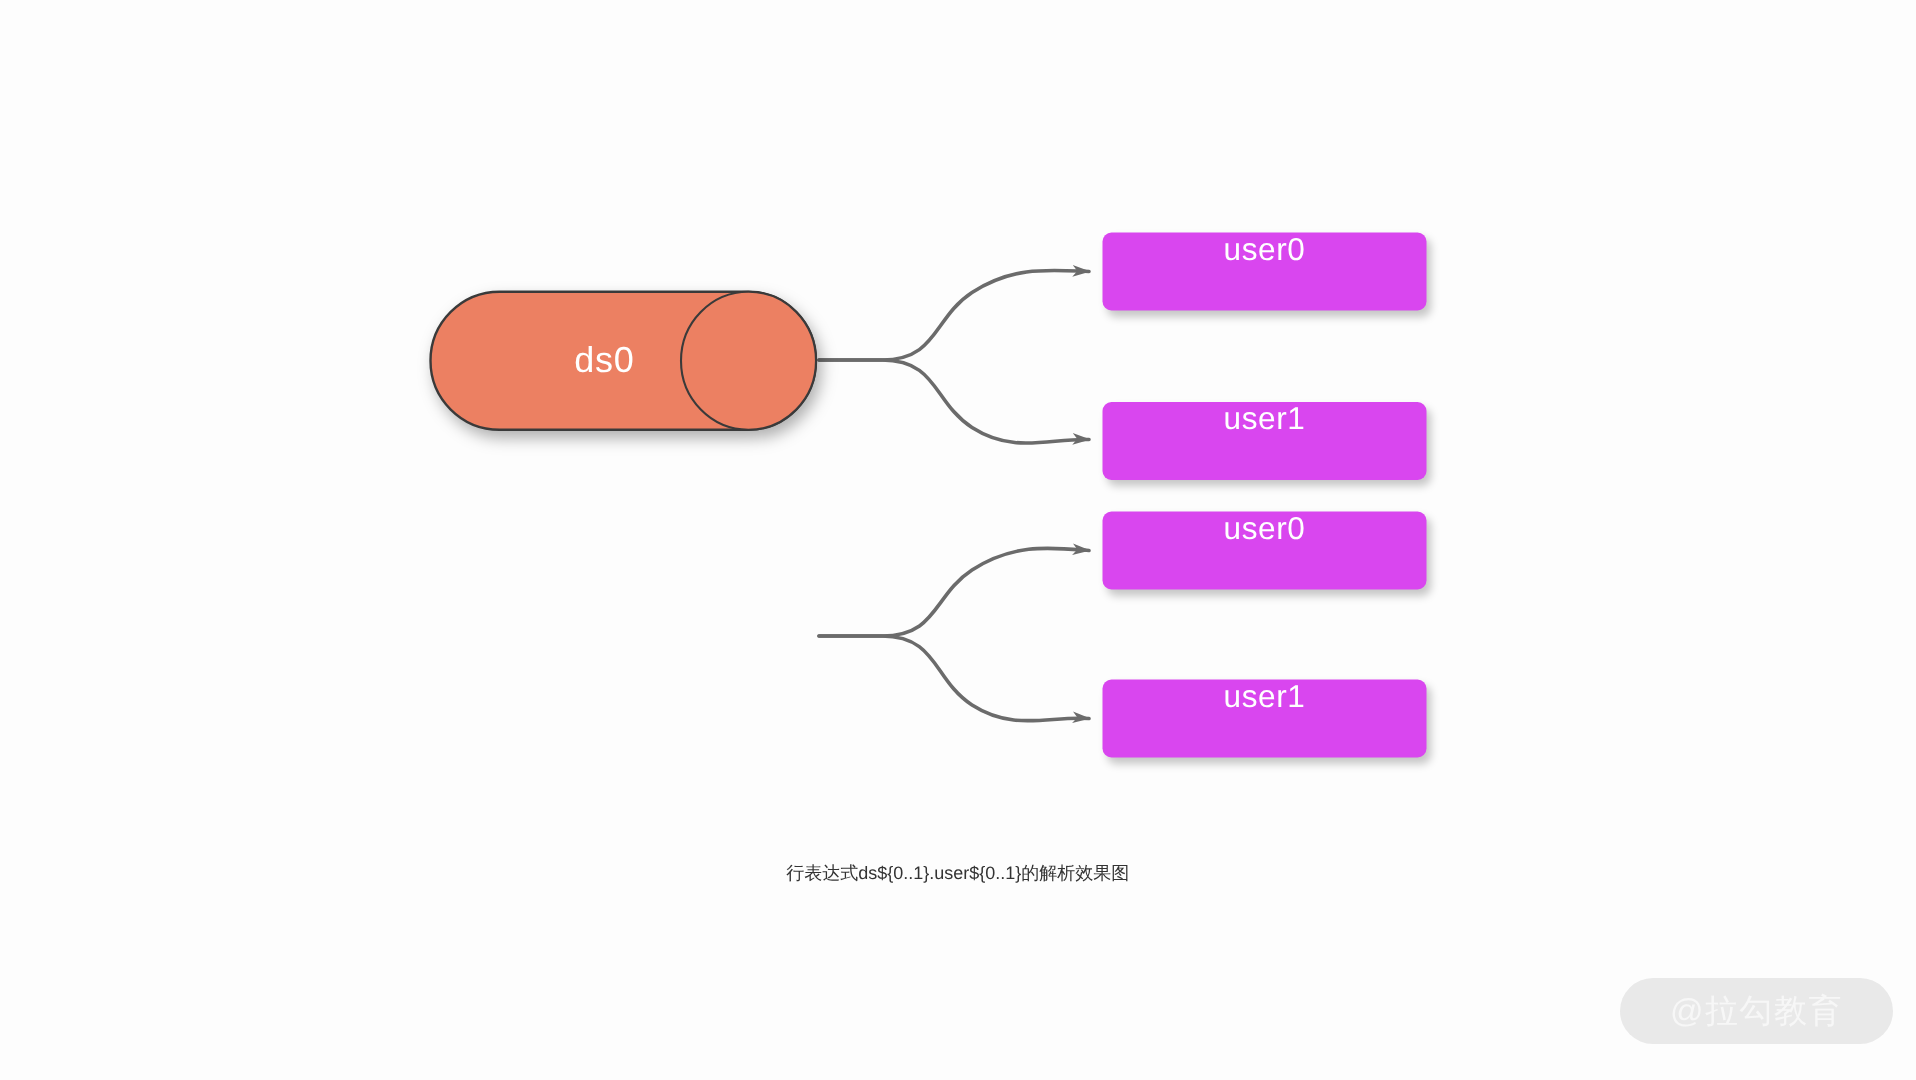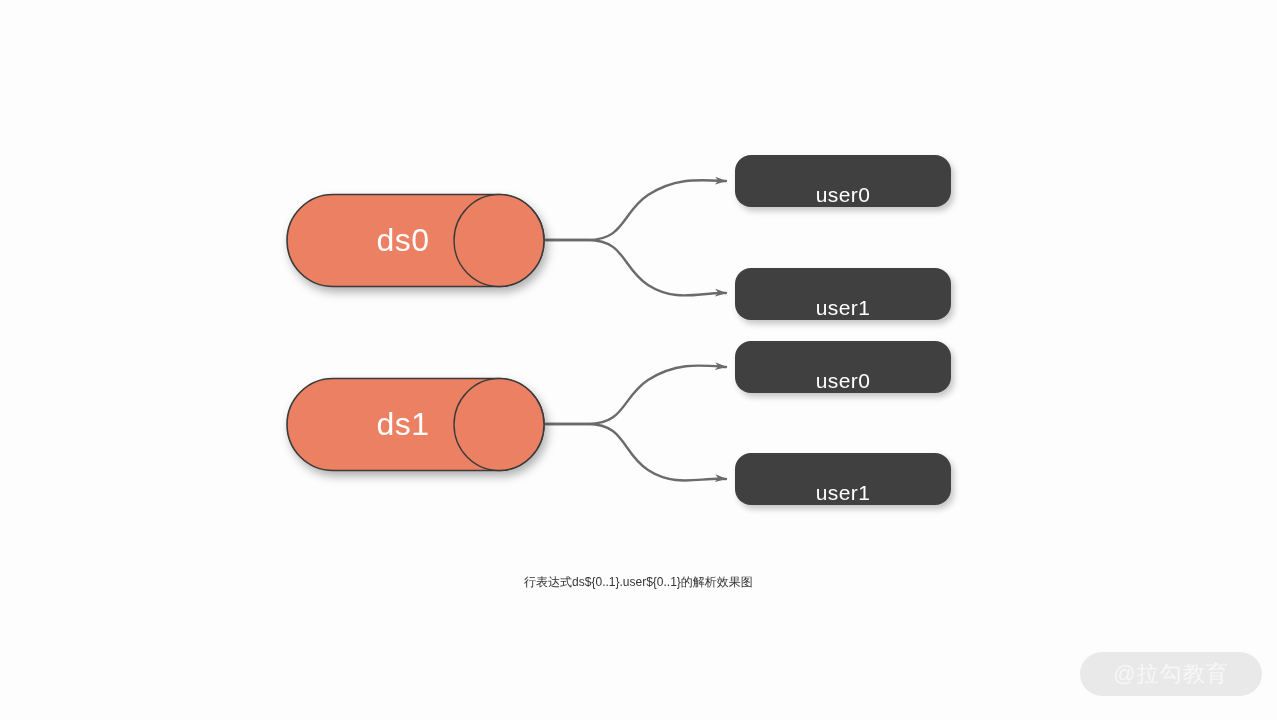--- a/index.html
+++ b/index.html
@@ -48,37 +48,37 @@
   .cylinder-label {
     position: absolute;
     left: 0;
     top: 0;
     width: 200px;
     height: 95px;
     display: flex;
     align-items: center;
     justify-content: center;
     color: #ffffff;
-    font-size: 32px;
+    font-size: 24px;
     font-weight: 400;
     letter-spacing: 0.5px;
     -webkit-font-smoothing: antialiased;
     pointer-events: none;
   }
 
   
   .tablebox {
     position: absolute;
     width: 216px;
     height: 52px;
-    border-radius: 16px;
-    background: #404040;
+    border-radius: 6px;
+    background: #d946ef;
     box-shadow: 3px 4px 6px rgba(0, 0, 0, 0.22);
     display: flex;
-    align-items: flex-end;
+    align-items: flex-start;
     justify-content: center;
   }
   .tablebox-label {
     color: #ffffff;
     font-size: 21px;
     font-weight: 400;
     letter-spacing: 0.4px;
     -webkit-font-smoothing: antialiased;
   }
 
@@ -139,30 +139,20 @@
     <svg class="cylinder-svg" width="244" height="99" viewBox="0 0 244 99">
       <g transform="translate(0,0)">
         <path d="M 30,1.5 L 196,1.5 A 45,46 0 0 1 196,93.5 L 30,93.5
                  A 28.5,28.5 0 0 1 30,1.5 Z" fill="#ec8062" stroke="#3a3a3a" stroke-width="1.6" style="filter: drop-shadow(3px 5px 5px rgba(0,0,0,0.30));"></path>
         <ellipse cx="196" cy="47.5" rx="45" ry="46" fill="#ec8062" stroke="#3a3a3a" stroke-width="1.4"></ellipse>
       </g>
     </svg>
     <div class="cylinder-label">ds0</div>
   </div>
 
-  <div class="cylinder" style="left:303px; top:377px;">
-    <svg class="cylinder-svg" width="244" height="99" viewBox="0 0 244 99">
-      <g transform="translate(0,0)">
-        <path d="M 30,1.5 L 196,1.5 A 45,46 0 0 1 196,93.5 L 30,93.5
-                 A 28.5,28.5 0 0 1 30,1.5 Z" fill="#ec8062" stroke="#3a3a3a" stroke-width="1.6" style="filter: drop-shadow(3px 5px 5px rgba(0,0,0,0.30));"></path>
-        <ellipse cx="196" cy="47.5" rx="45" ry="46" fill="#ec8062" stroke="#3a3a3a" stroke-width="1.4"></ellipse>
-      </g>
-    </svg>
-    <div class="cylinder-label">ds1</div>
-  </div>
 
   <div class="tablebox" style="left:735px; top:155px;">
     <span class="tablebox-label">user0</span>
   </div>
 
   <div class="tablebox" style="left:735px; top:268px;">
     <span class="tablebox-label">user1</span>
   </div>
 
   <div class="tablebox" style="left:735px; top:341px;">

